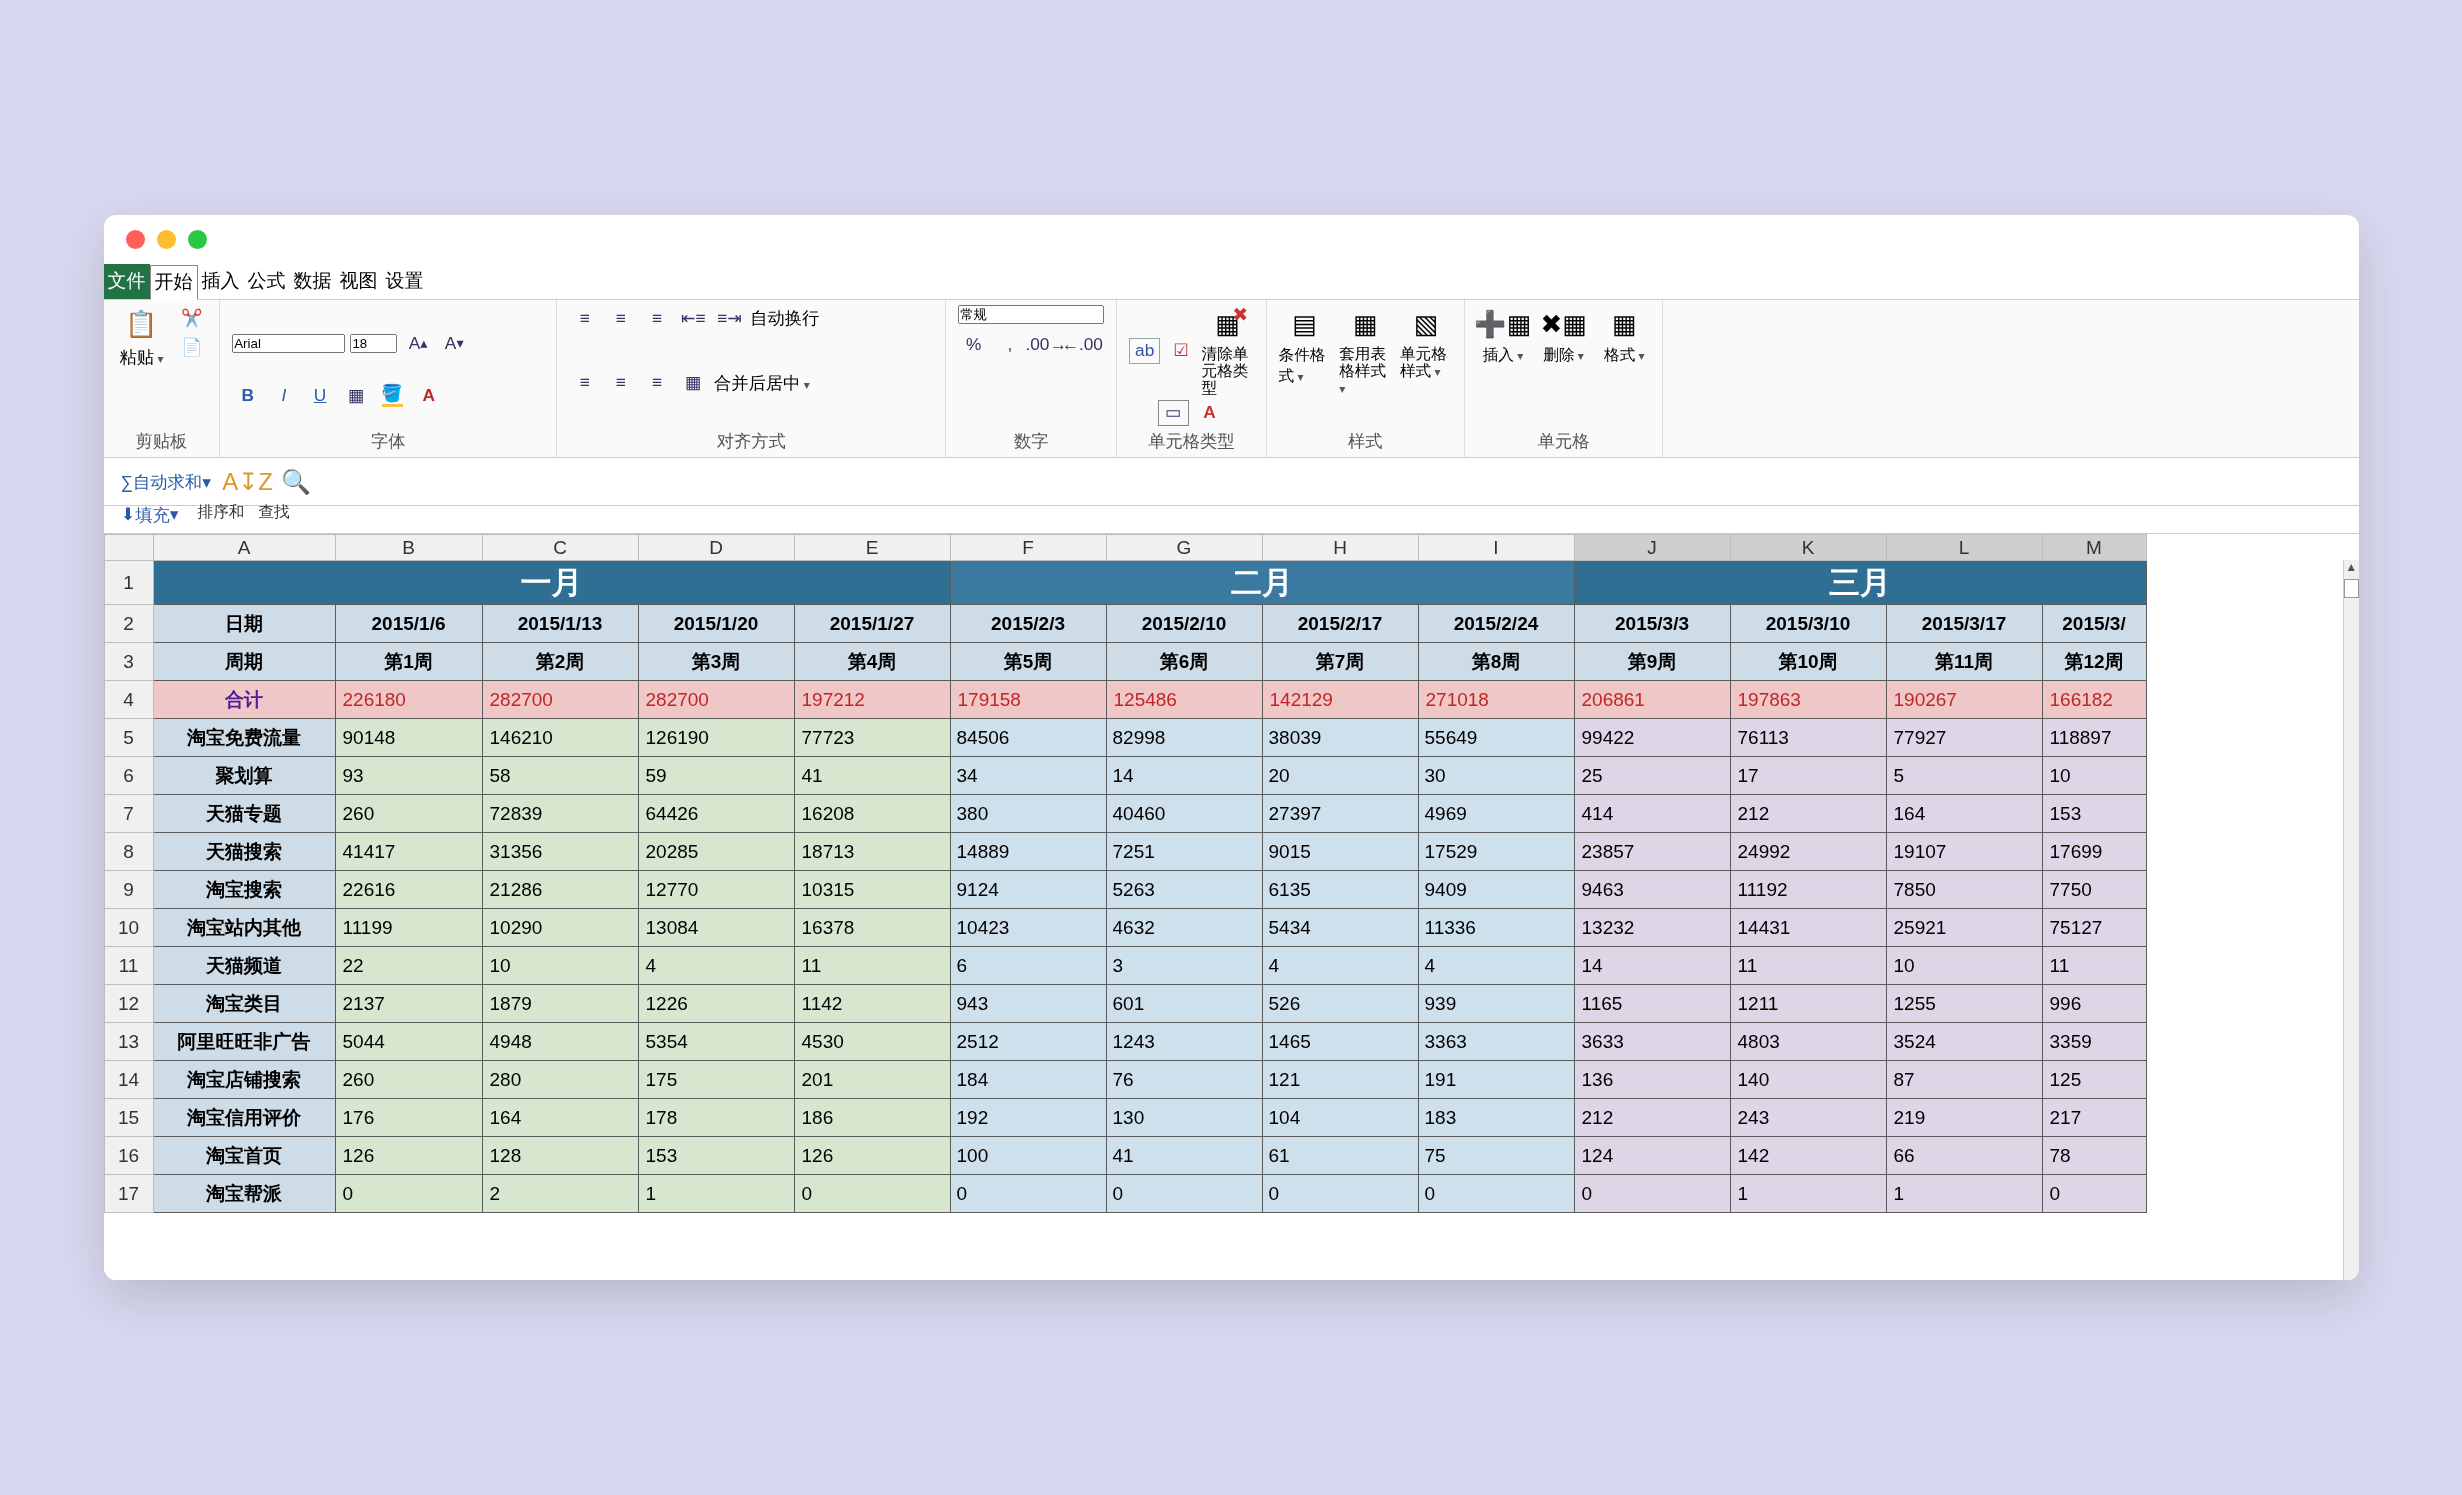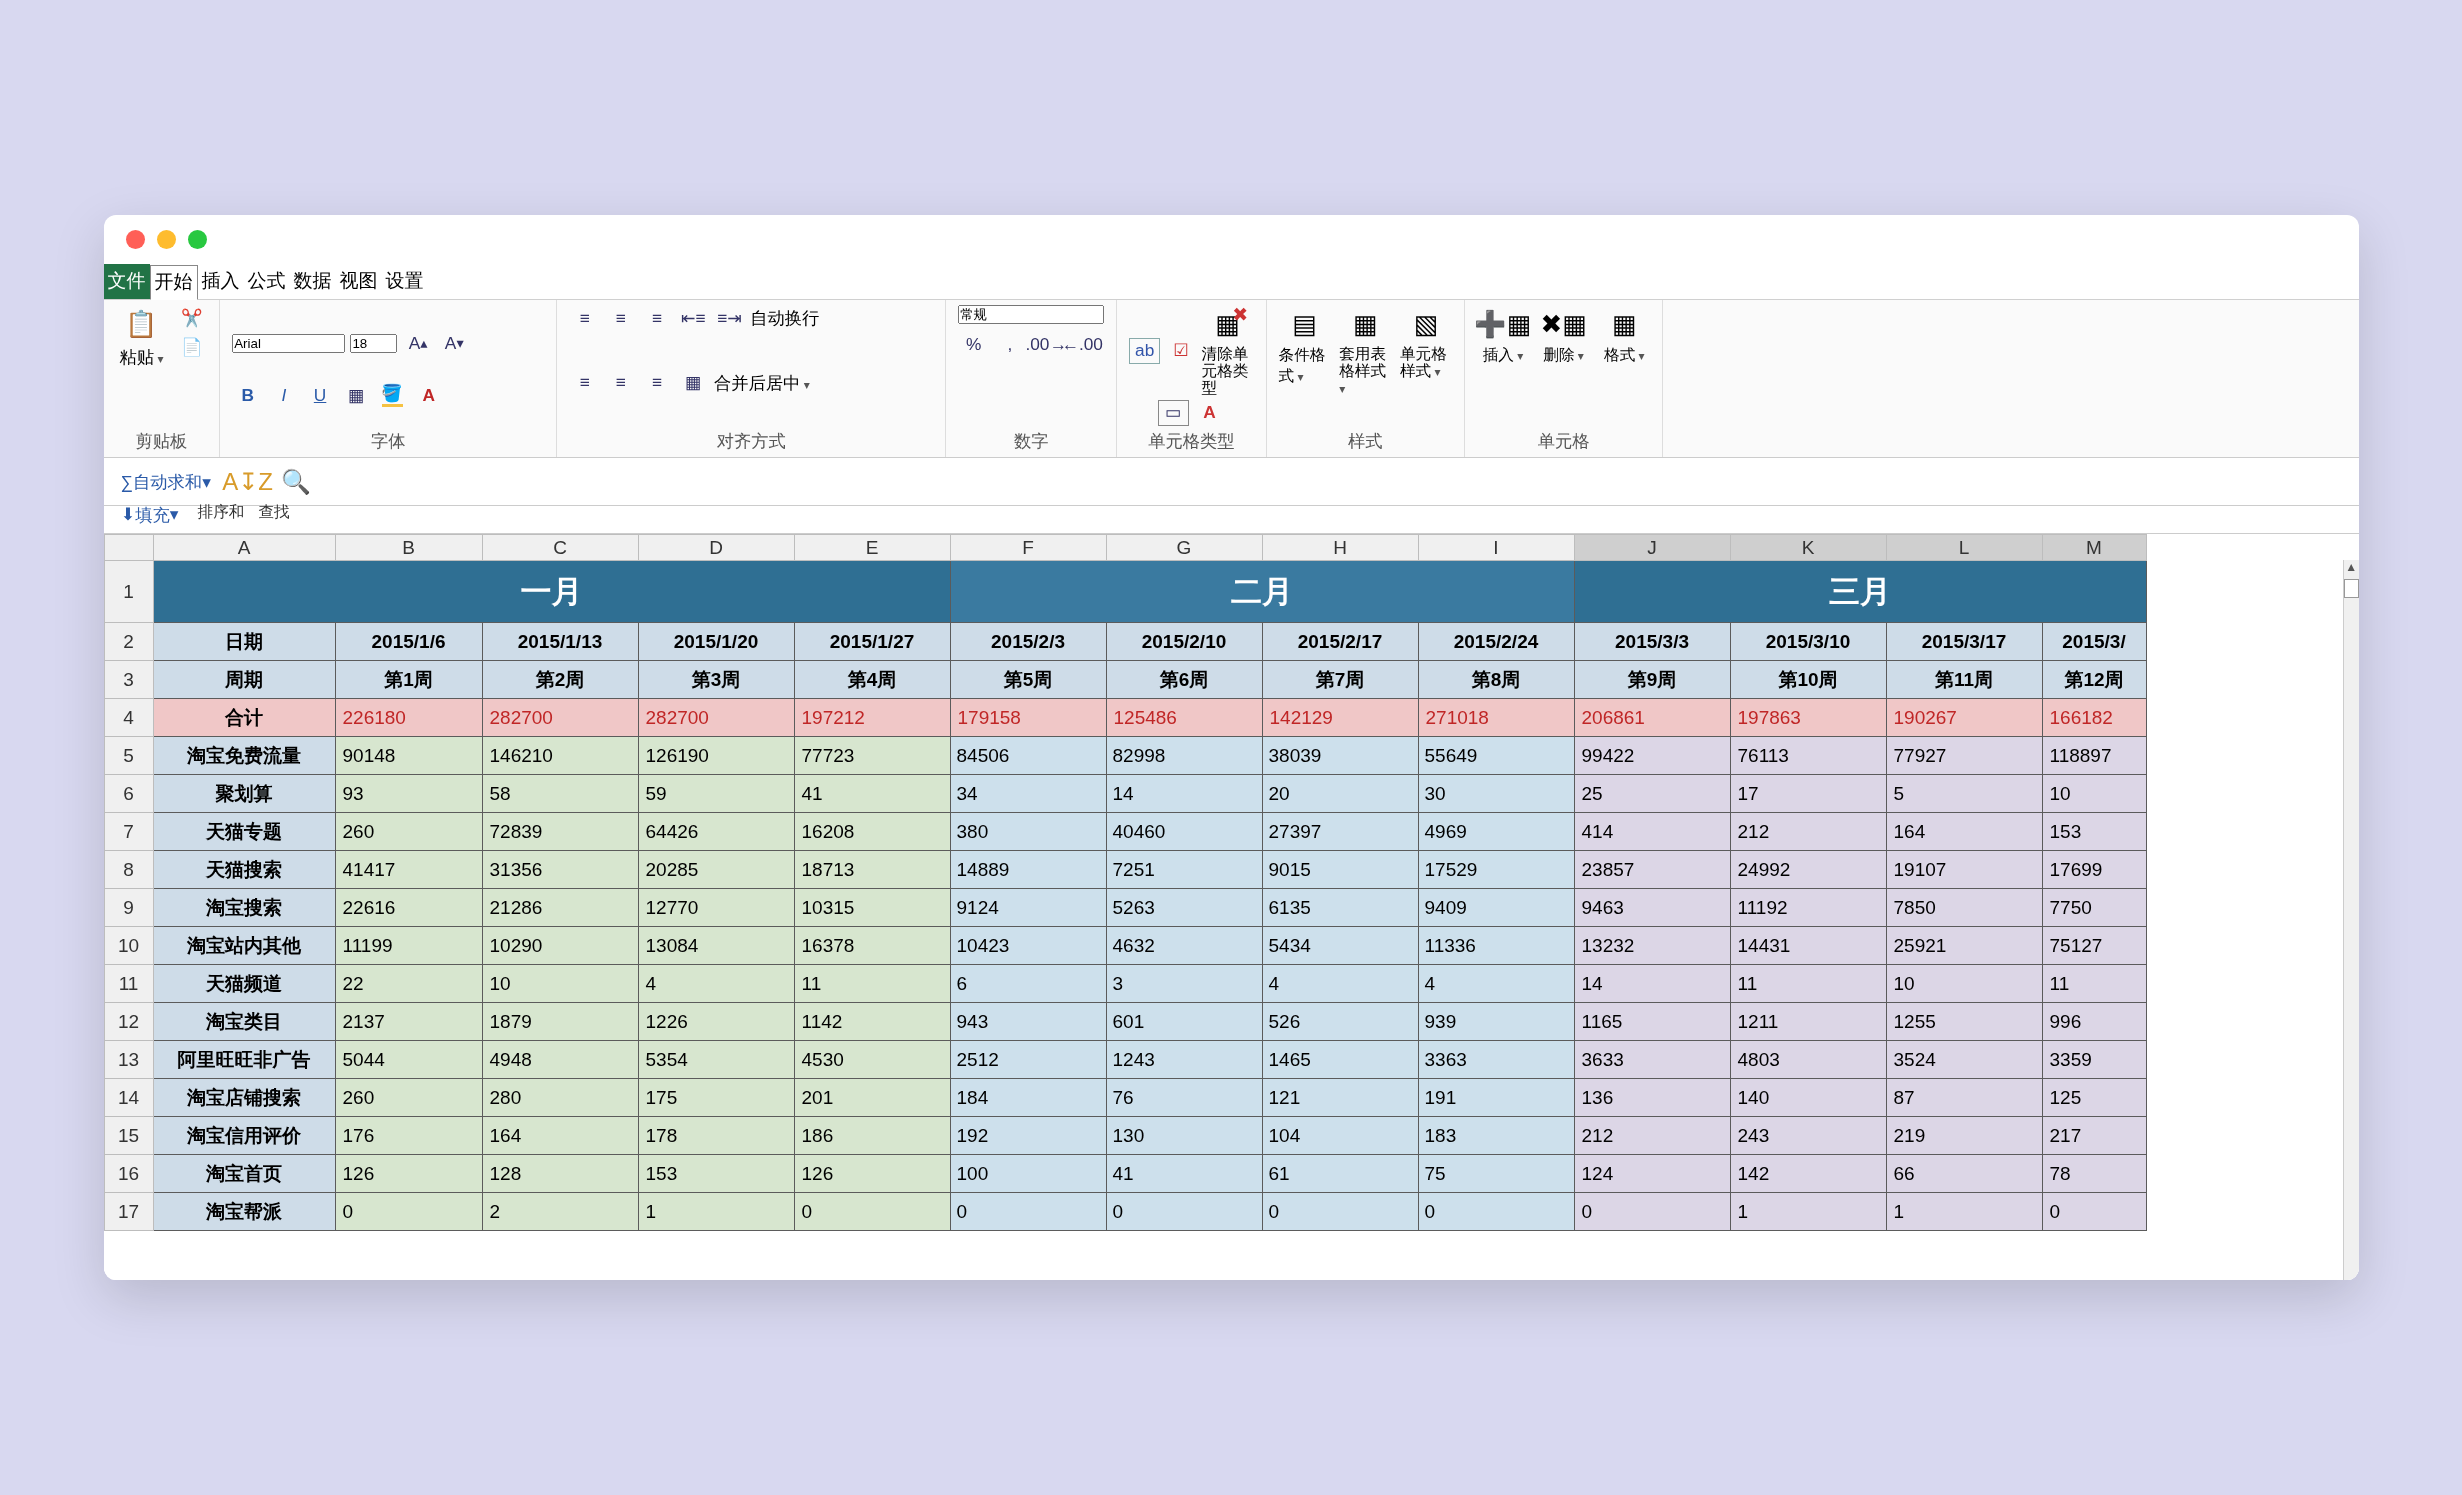--- a/index.html
+++ b/index.html
@@ -179,35 +179,35 @@
     text-align:center;
     font-weight:bold;
     color:#000;
   }
   td.month-hdr {
     background:#2f6f93;
     color:#fff;
     font-size:31px;
     font-weight:bold;
     text-align:center;
-    height:62px;
+    height:44px;
   }
   td.month-hdr.m2 { background:#3a7aa0;}
   td.month-hdr.m3 { background:#2f6f93;}
   td.date-hdr, td.week-hdr {
     background:#cedce8;
     text-align:center;
     font-weight:bold;
     color:#000;
   }
   td.total-row {
     background:#f0c7c7;
     color:#c02626;
   }
-  td.total-row.rowlabel { color:#000000; }
+  td.total-row.rowlabel { color:#4c1d95; }
   td.g1 { background:#d7e6cf; }
   td.g2 { background:#cde0ec;padding-left:6px; }
   td.g3 { background:#dcd6e6; }
   .scrollbar-v {
     position:absolute;
     right:0; top:26px; bottom:0;
     width:15.6px;
     background:#f0f0f0;
     border-left:0.9px solid #ccc;
   }

